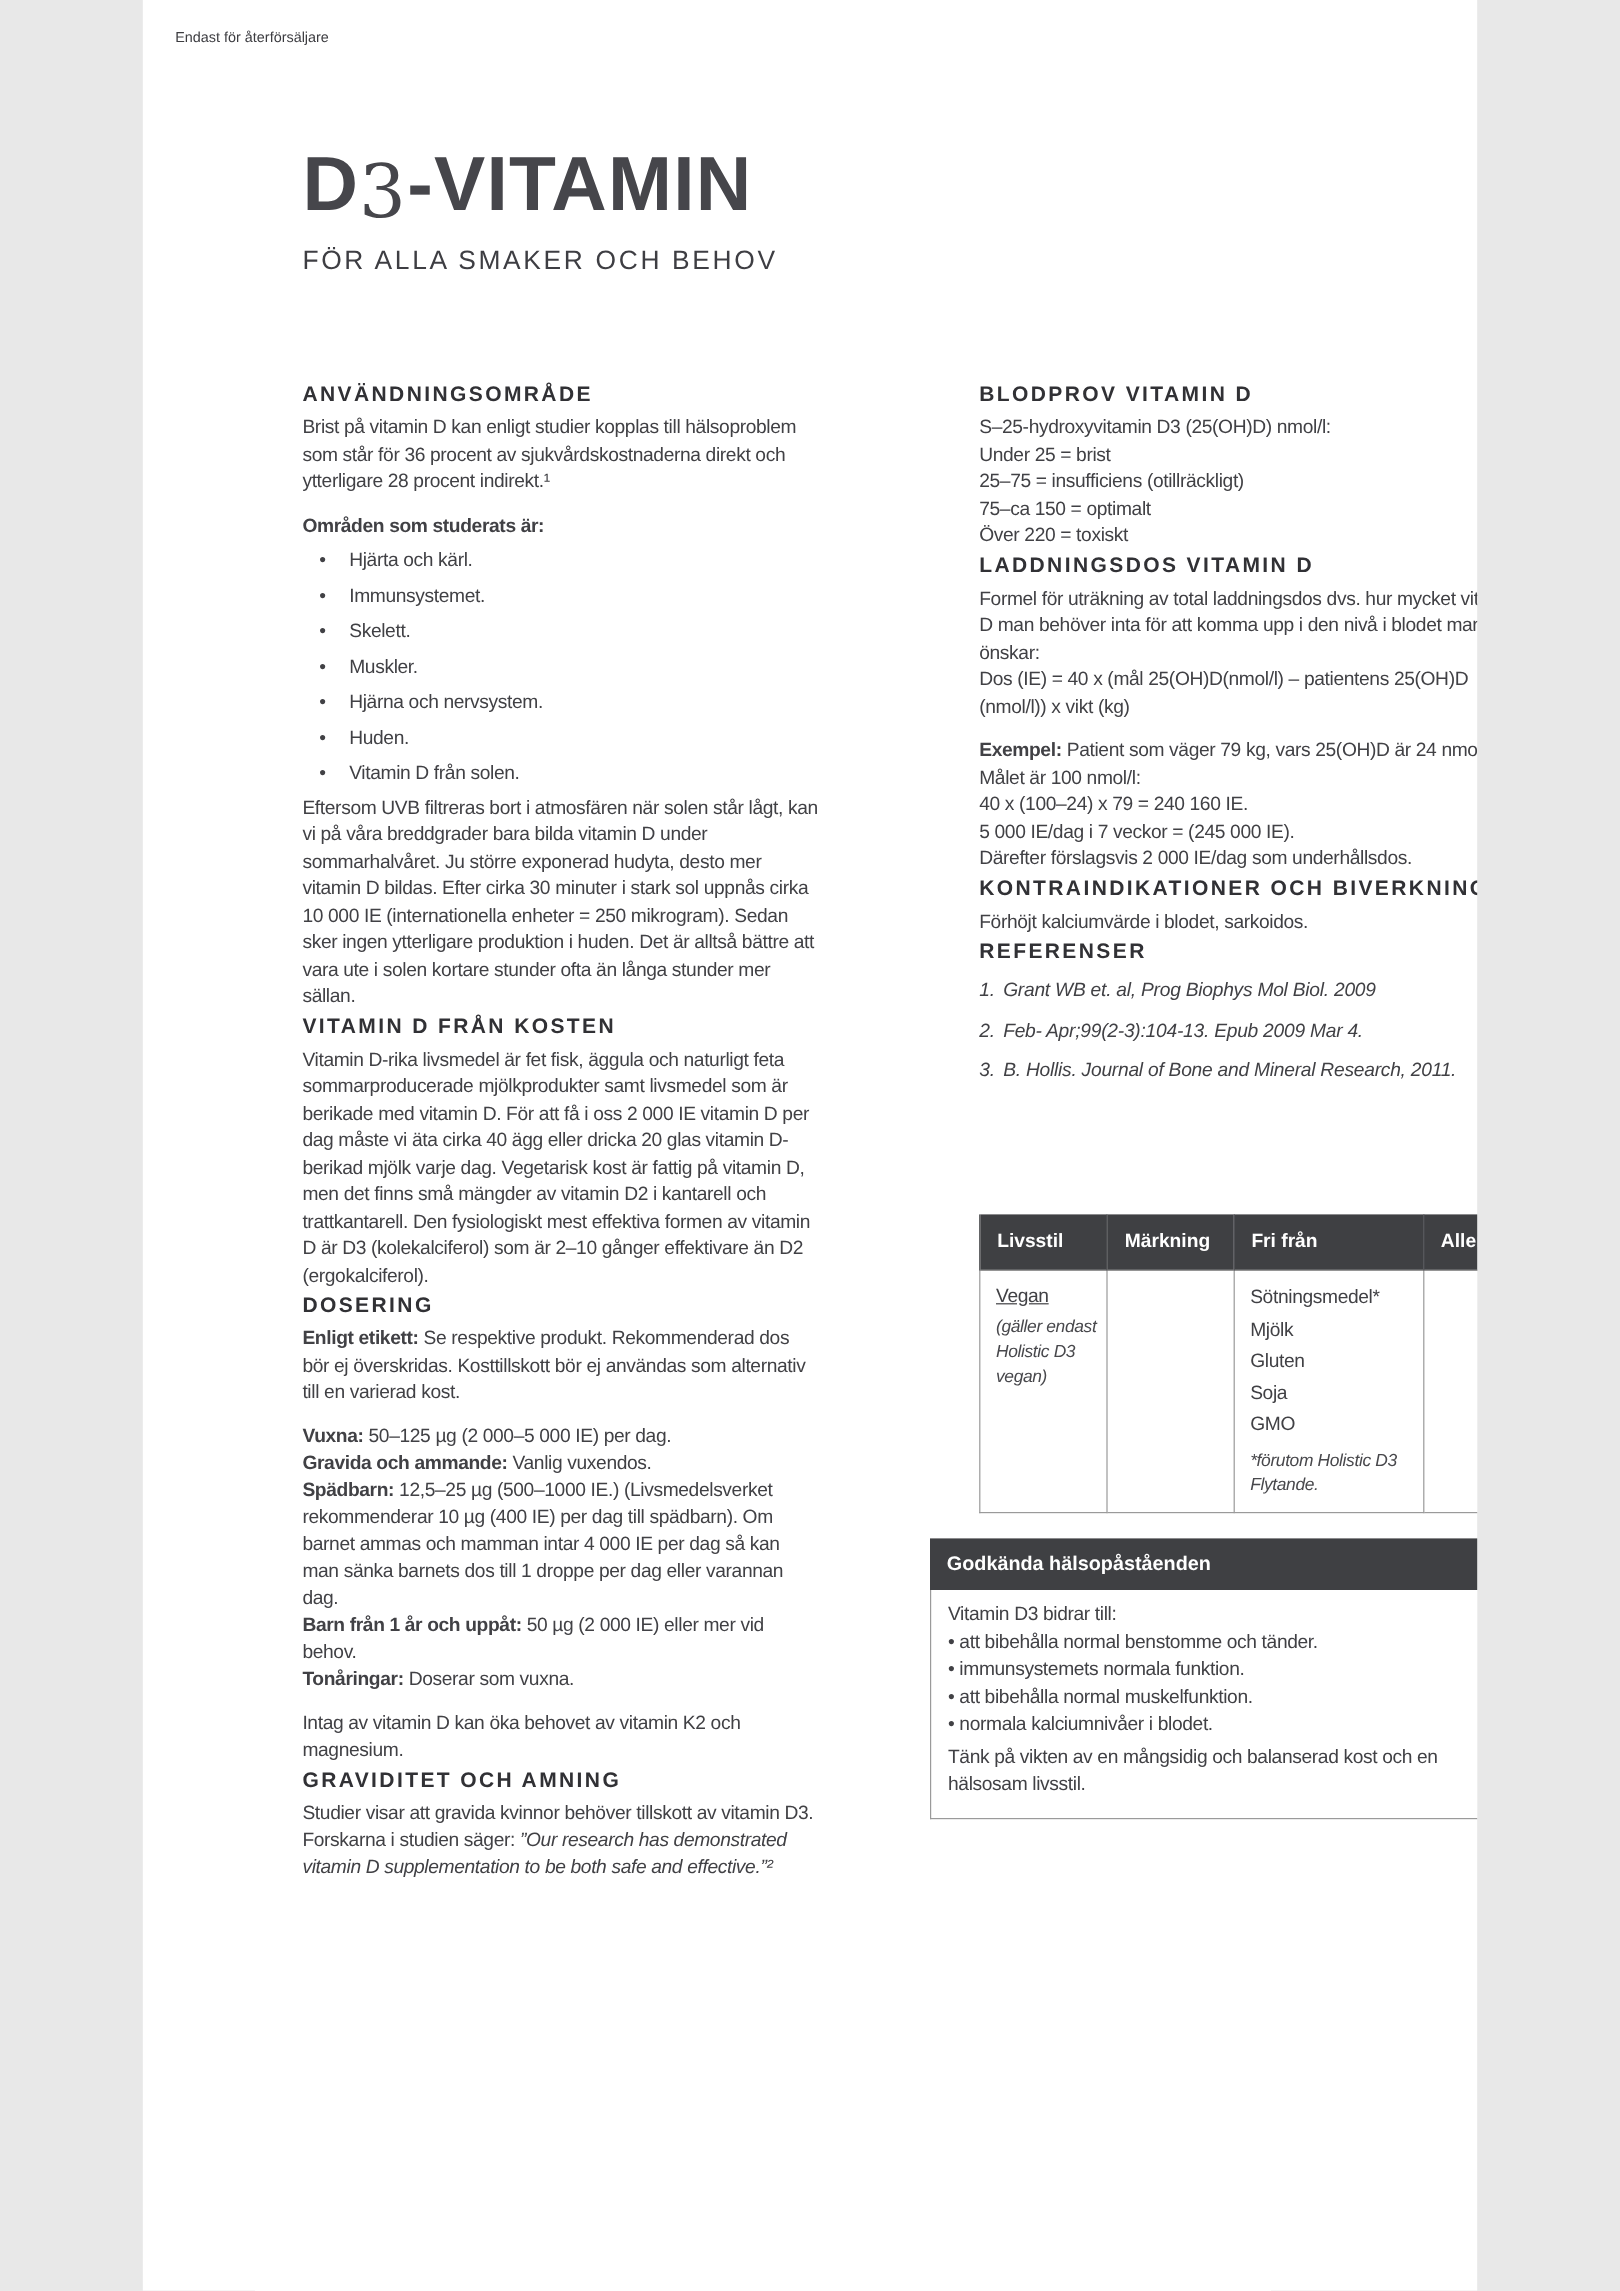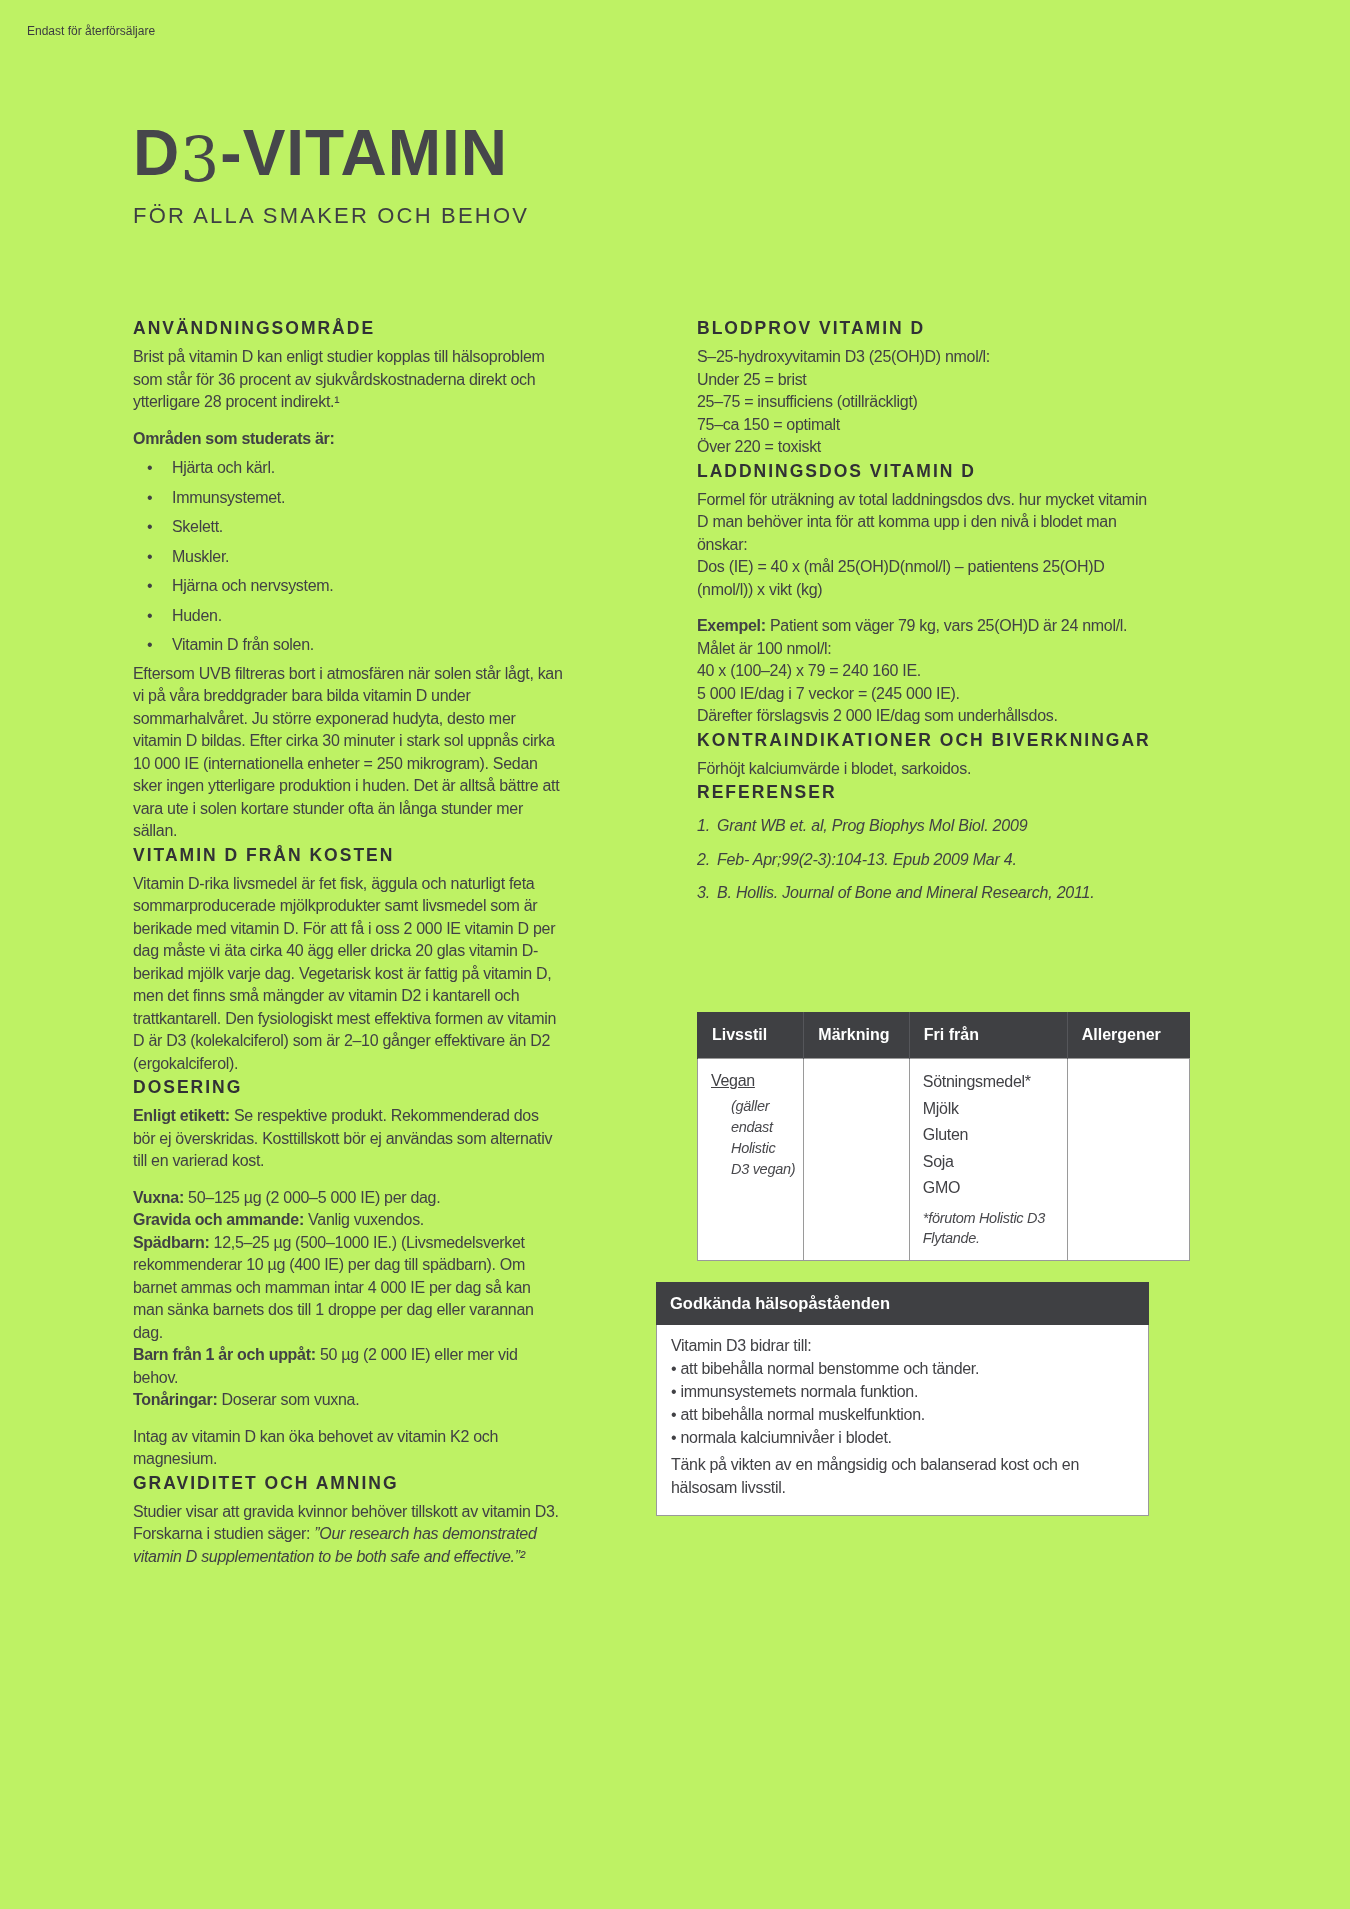--- a/index.html
+++ b/index.html
@@ -1,18 +1,18 @@
 <!DOCTYPE html>
 <html><head>
 <meta charset="utf-8">
 <style>
   html,body{margin:0;padding:0;background:#e8e8e8;}
   .page{
-    position:relative;width:1350px;height:1909px;margin:0 auto;
-    background:#bef264;overflow:hidden;
+    position:relative;width:1112px;height:1909px;margin:0 auto;
+    background:#ffffff;overflow:hidden;
     font-family:"Liberation Sans","DejaVu Sans",sans-serif;
     color:#414145;
   }
   .top-note{
     position:absolute;left:27px;top:24px;
     font-size:12px;letter-spacing:0;color:#3c3c40;
   }
   .hdr{position:absolute;left:133px;top:118px;width:900px;}
   .title{
     margin:0;font-size:64px;font-weight:600;letter-spacing:1px;
@@ -59,21 +59,21 @@
     background:#3f4043;color:#ffffff;font-weight:700;text-align:left;
     font-size:16px;letter-spacing:0;padding:12px 10px 12px 14px;
     border-left:1px solid #55565a;height:22px;
   }
   .ptable th:first-child{border-left:1px solid #3f4043;}
   .ptable td{
     border:1px solid #9a9a9a;vertical-align:top;
     padding:10px 8px 12px 13px;height:178px;background:#fff;
   }
   .cell-main{line-height:24px;text-decoration:underline;}
-  .cell-note{font-style:italic;font-size:14.5px;line-height:21px;margin-top:3px;color:#48484c;margin-left:20px;}
+  .cell-note{font-style:italic;font-size:14.5px;line-height:21px;margin-top:3px;color:#48484c;}
   .freefrom div.ff{line-height:26.5px;}
   .ff-note{font-style:italic;font-size:14.5px;line-height:20px;margin-top:6px;color:#48484c;}
 
   
   .claims{position:absolute;left:656px;top:1282px;width:493px;font-size:16px;letter-spacing:-0.3px;}
   .claims-head{
     background:#3f4043;color:#ffffff;font-weight:700;font-size:16.5px;
     padding:12px 14px;letter-spacing:0;
   }
   .claims-body{

